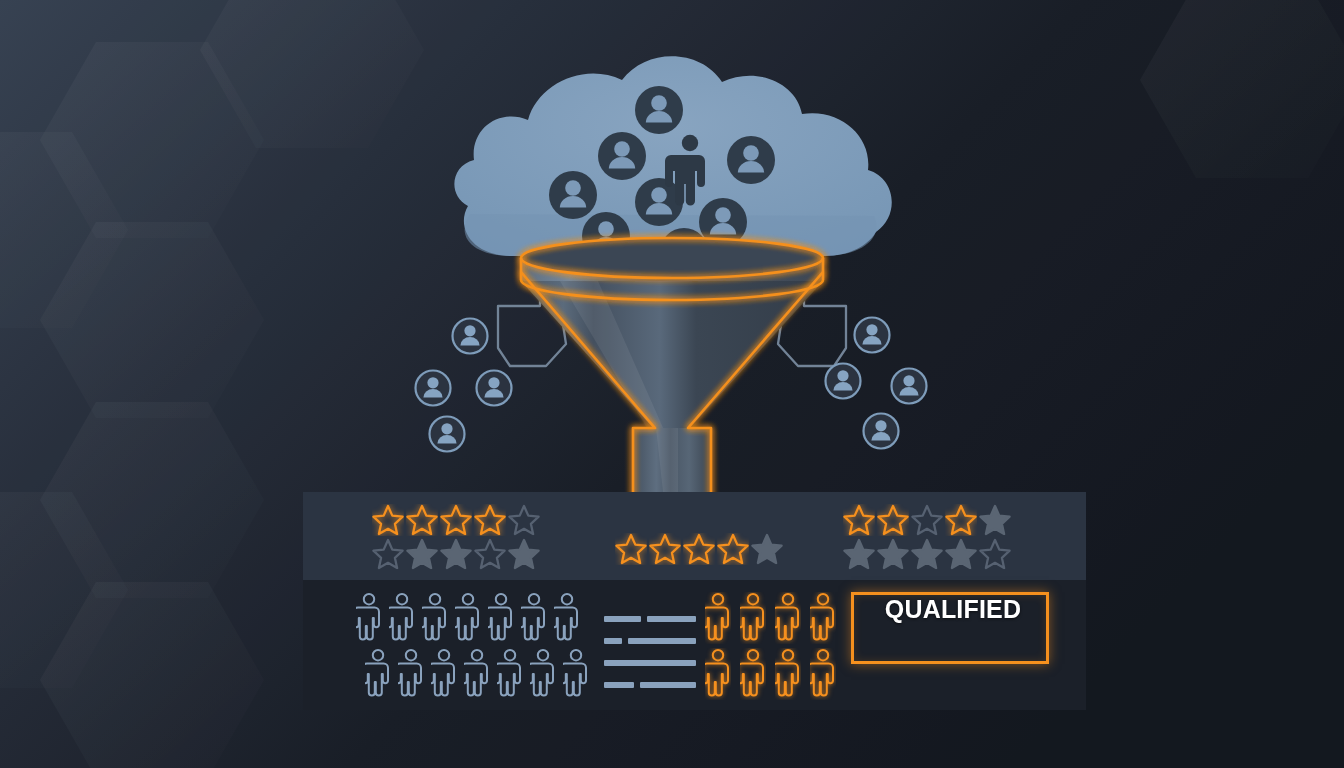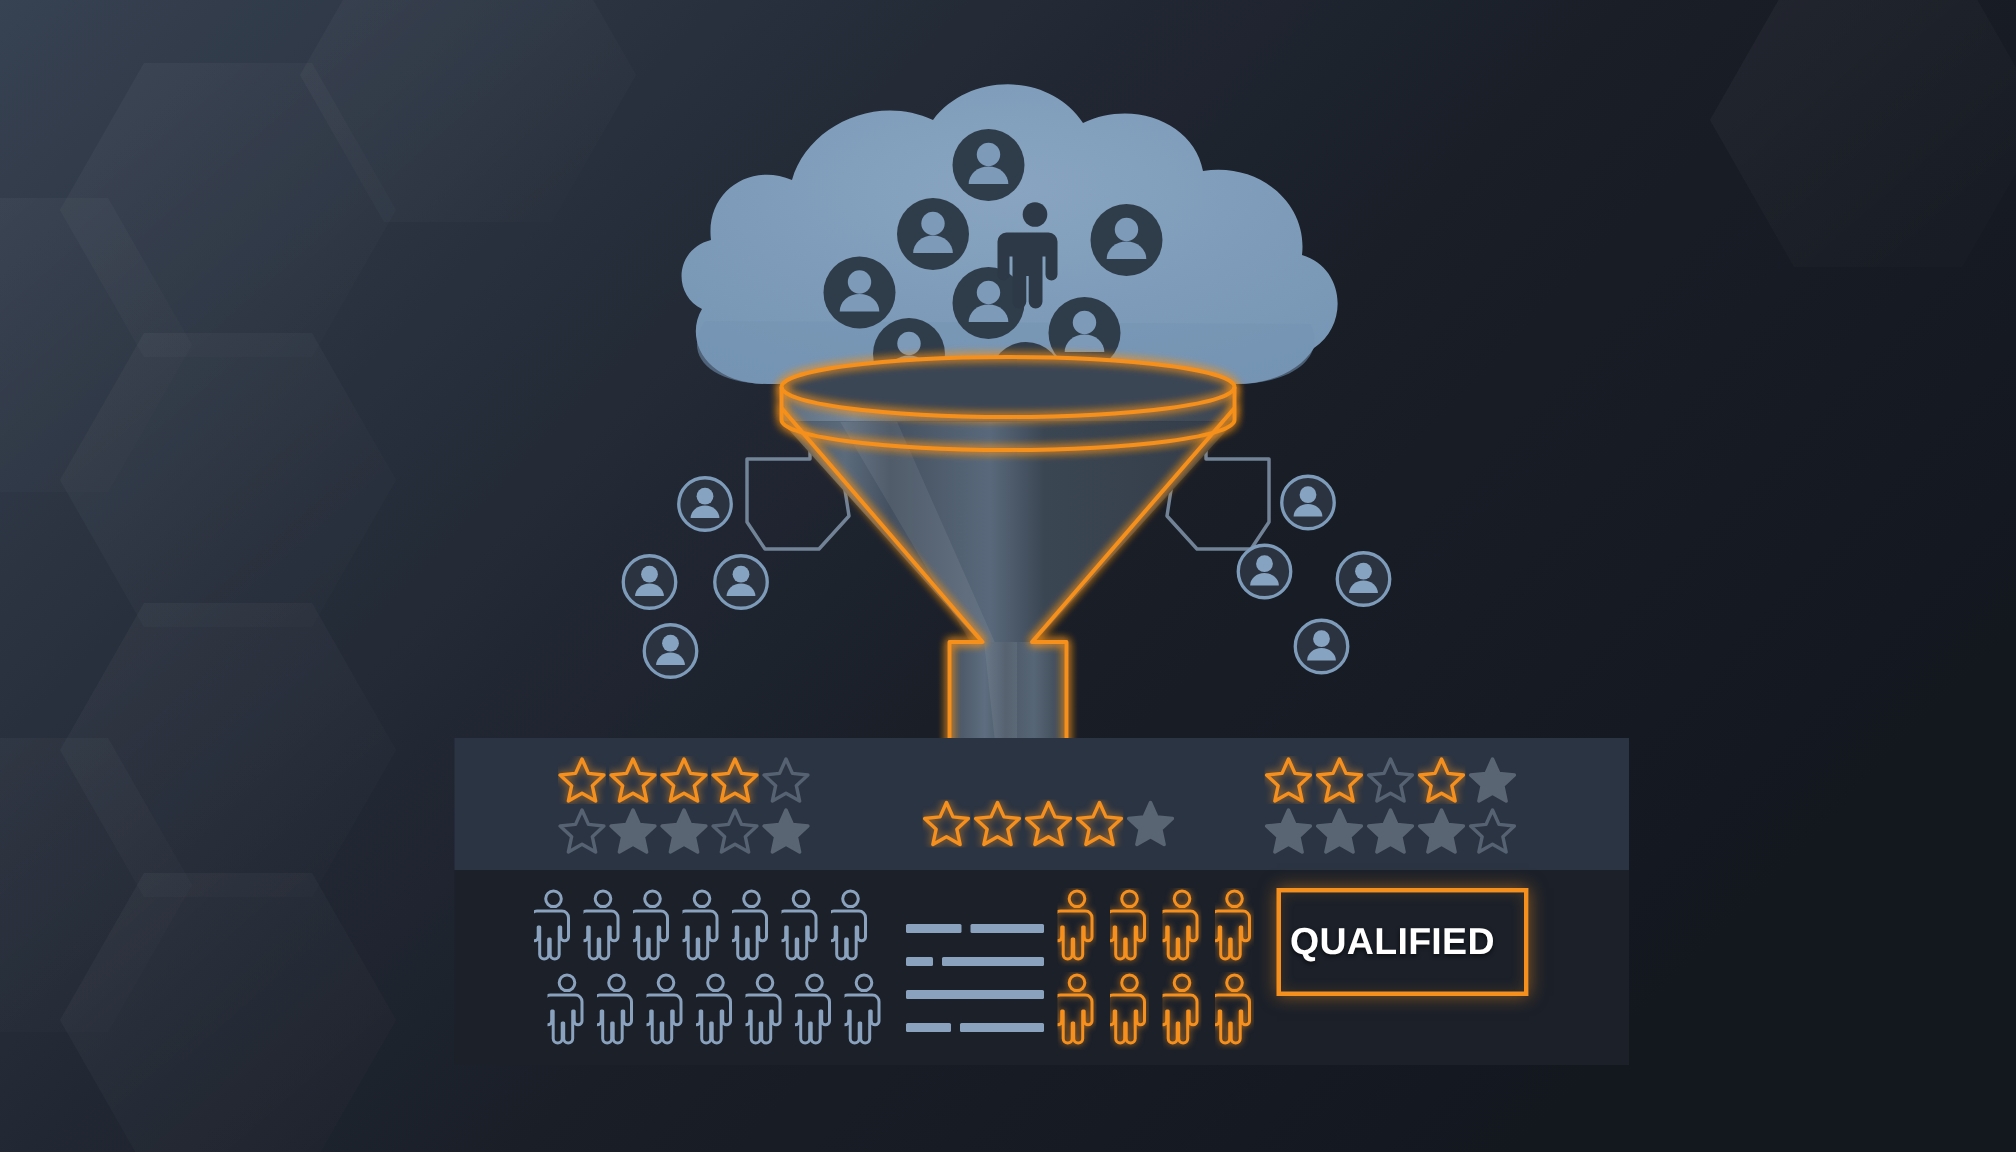--- a/index.html
+++ b/index.html
@@ -56,26 +56,26 @@
     display: block;
   }
   #stars-left  { left: 372px; top: 504px; }
   #stars-mid   { left: 615px; top: 533px; }
   #stars-right { left: 843px; top: 504px; }
 
   
   #qualified-box {
     position: absolute;
     left: 851px; top: 592px;
-    width: 168px; height: 72px;
+    width: 198px; height: 72px;
     border: 3px solid #f5901e;
     box-sizing: border-box;
     box-shadow: 0 0 11px rgba(245,144,30,.5), inset 0 0 9px rgba(245,144,30,.18);
     display: flex;
-    flex-direction: column;
+    flex-direction: row;
     justify-content: center;
     padding-left: 6px;
   }
   #qualified-box .ql-line {
     color: #ffffff;
     font-family: "Liberation Sans", sans-serif;
     font-weight: bold;
     font-size: 25px;
     line-height: 28px;
     letter-spacing: .2px;

